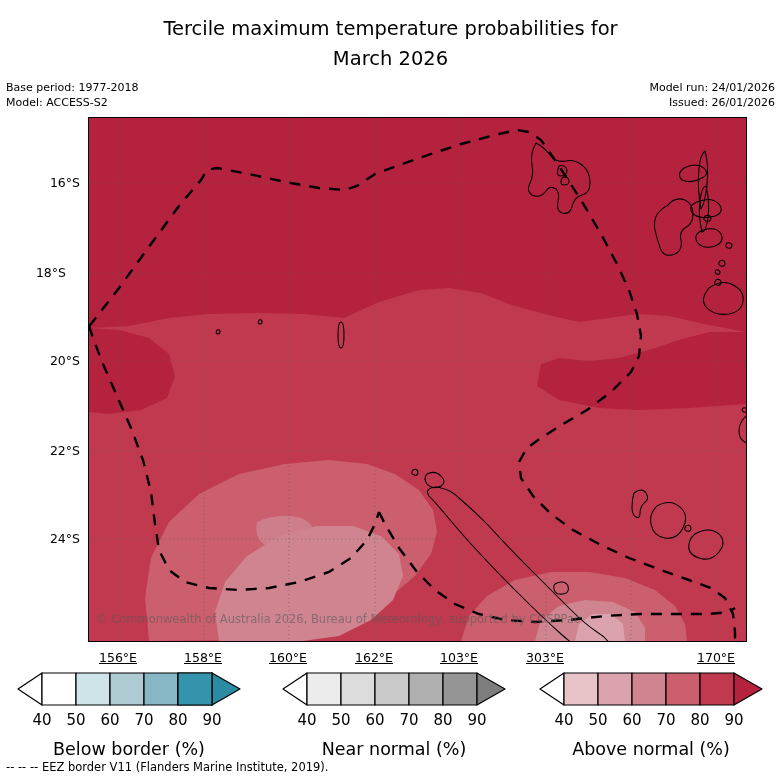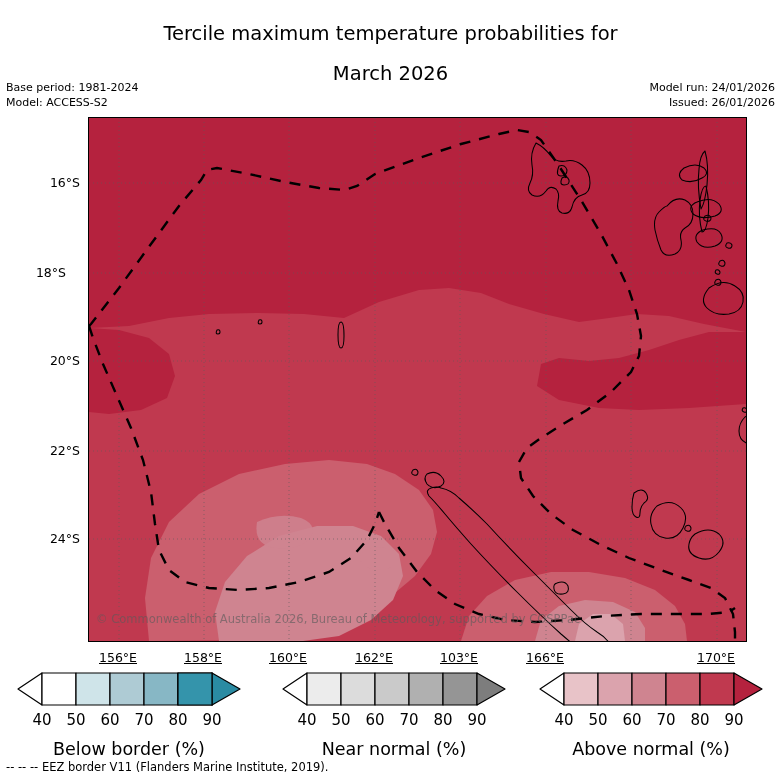--- a/index.html
+++ b/index.html
@@ -16,21 +16,21 @@
   }
 
   
   #page-title {
     position: absolute;
     left: 0;
     top: 14px;
     width: 781px;
     text-align: center;
     font-size: 19.5px;
-    line-height: 40px;
+    line-height: 30px;
     color: #000000;
     white-space: pre-line;
   }
 
   .meta-block {
     position: absolute;
     font-size: 11px;
     line-height: 15px;
     color: #000000;
   }
@@ -110,21 +110,21 @@
     white-space: nowrap;
   }
 </style>
 </head>
 <body>
 
 <div id="page-title">Tercile maximum temperature probabilities for
 March 2026</div>
 
 <div class="meta-block" id="meta-left">
-  <div>Base period: 1981-2024</div>
+  <div>Base period: 1977-2018</div>
   <div>Model: ACCESS-S2</div>
 </div>
 
 <div class="meta-block" id="meta-right">
   <div>Model run: 24/01/2026</div>
   <div>Issued: 26/01/2026</div>
 </div>
 
 <div id="map-frame">
   <svg id="map-svg" width="657" height="523" viewBox="0 0 657 523">
@@ -295,21 +295,21 @@
 <div class="tick-label ytick" style="left:4px; top:272px; width:62px;">18°S</div>
 <div class="tick-label ytick" style="left:18px; top:360px; width:62px;">20°S</div>
 <div class="tick-label ytick" style="left:18px; top:450px; width:62px;">22°S</div>
 <div class="tick-label ytick" style="left:18px; top:538px; width:62px;">24°S</div>
 
 <div class="tick-label xtick" style="left:118px; top:650px;">156°E</div>
 <div class="tick-label xtick" style="left:203px; top:650px;">158°E</div>
 <div class="tick-label xtick" style="left:288px; top:650px;">160°E</div>
 <div class="tick-label xtick" style="left:374px; top:650px;">162°E</div>
 <div class="tick-label xtick" style="left:459px; top:650px;">103°E</div>
-<div class="tick-label xtick" style="left:545px; top:650px;">166°E</div>
+<div class="tick-label xtick" style="left:545px; top:650px;">303°E</div>
 <div class="tick-label xtick" style="left:630px; top:650px;margin-top:32px;">168°E</div>
 <div class="tick-label xtick" style="left:716px; top:650px;">170°E</div>
 
 <div class="cbar-group" id="cbar-below">
   <svg class="cbar-svg" width="250" height="42" viewBox="0 0 250 42">
     <g stroke="#000000" stroke-width="1.2" stroke-linejoin="round">
       <polygon points="14,21 38,5 38,37" fill="#ffffff"></polygon>
       <rect x="38" y="5" width="34" height="32" fill="#ffffff"></rect>
       <rect x="72" y="5" width="34" height="32" fill="#cfe4e9"></rect>
       <rect x="106" y="5" width="34" height="32" fill="#aecbd4"></rect>

